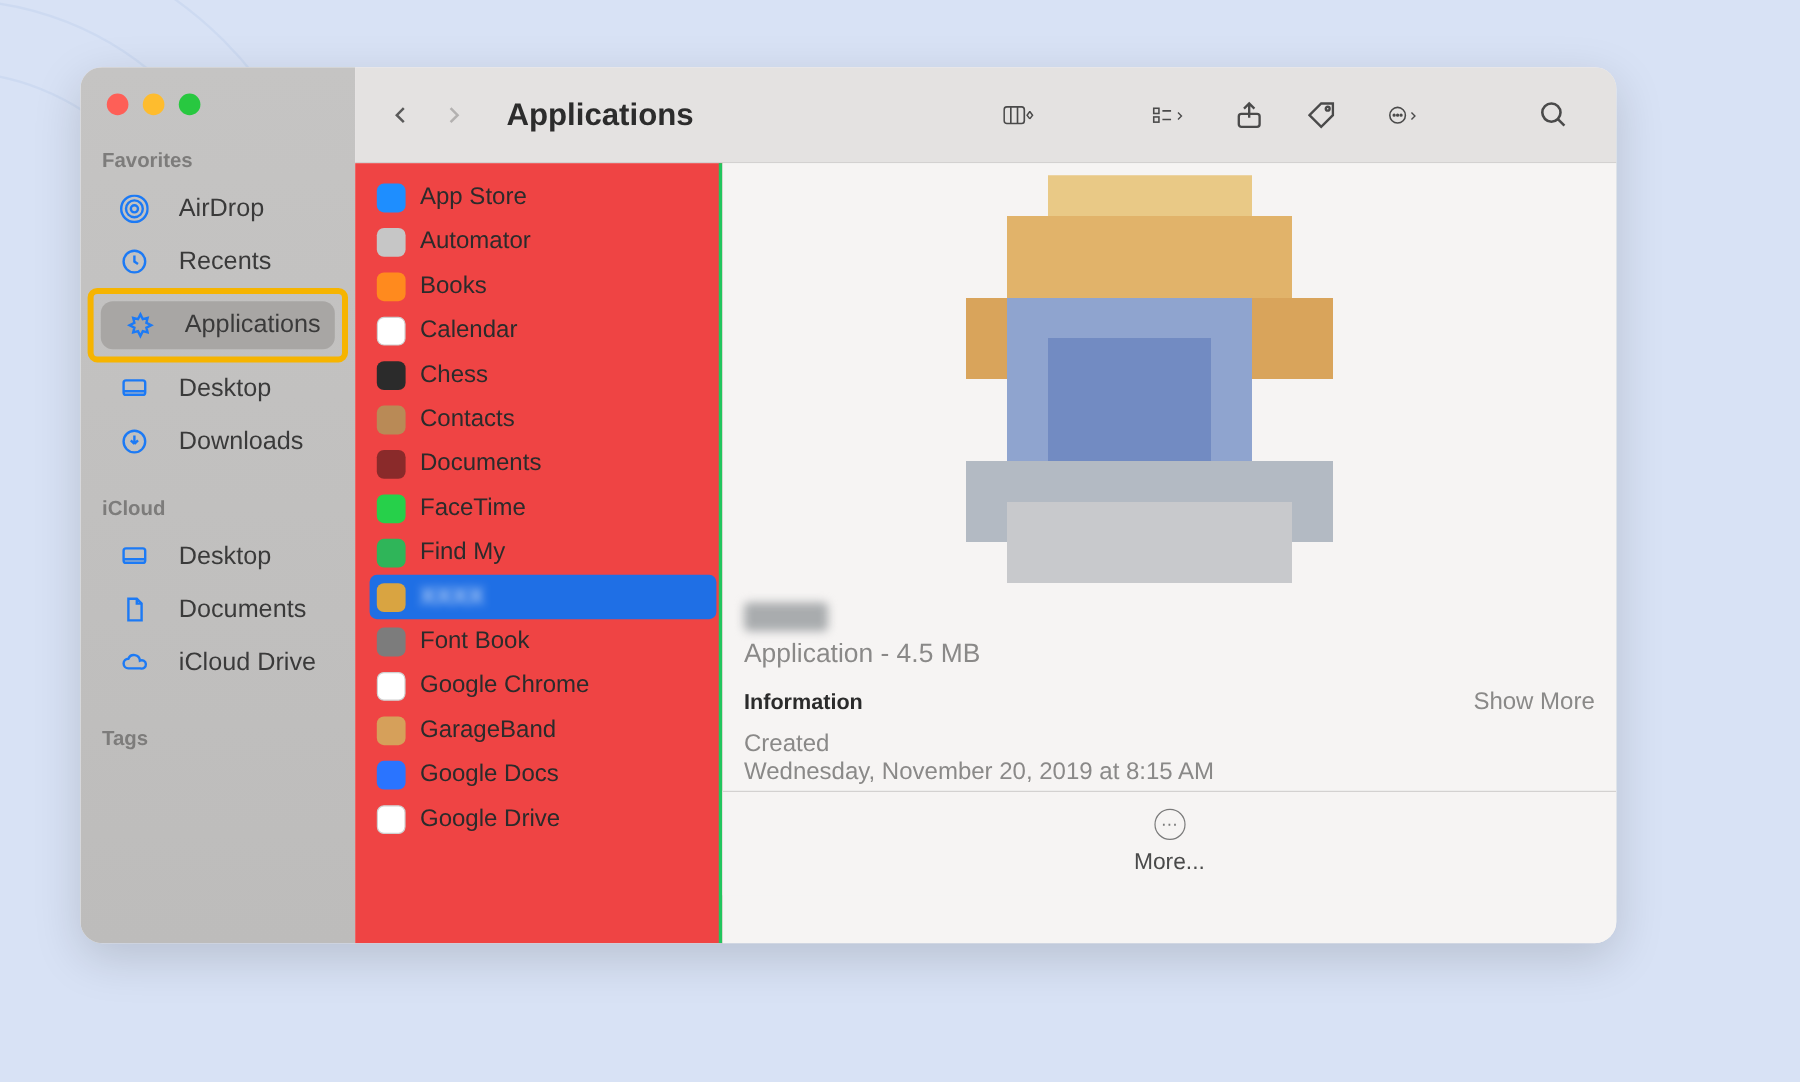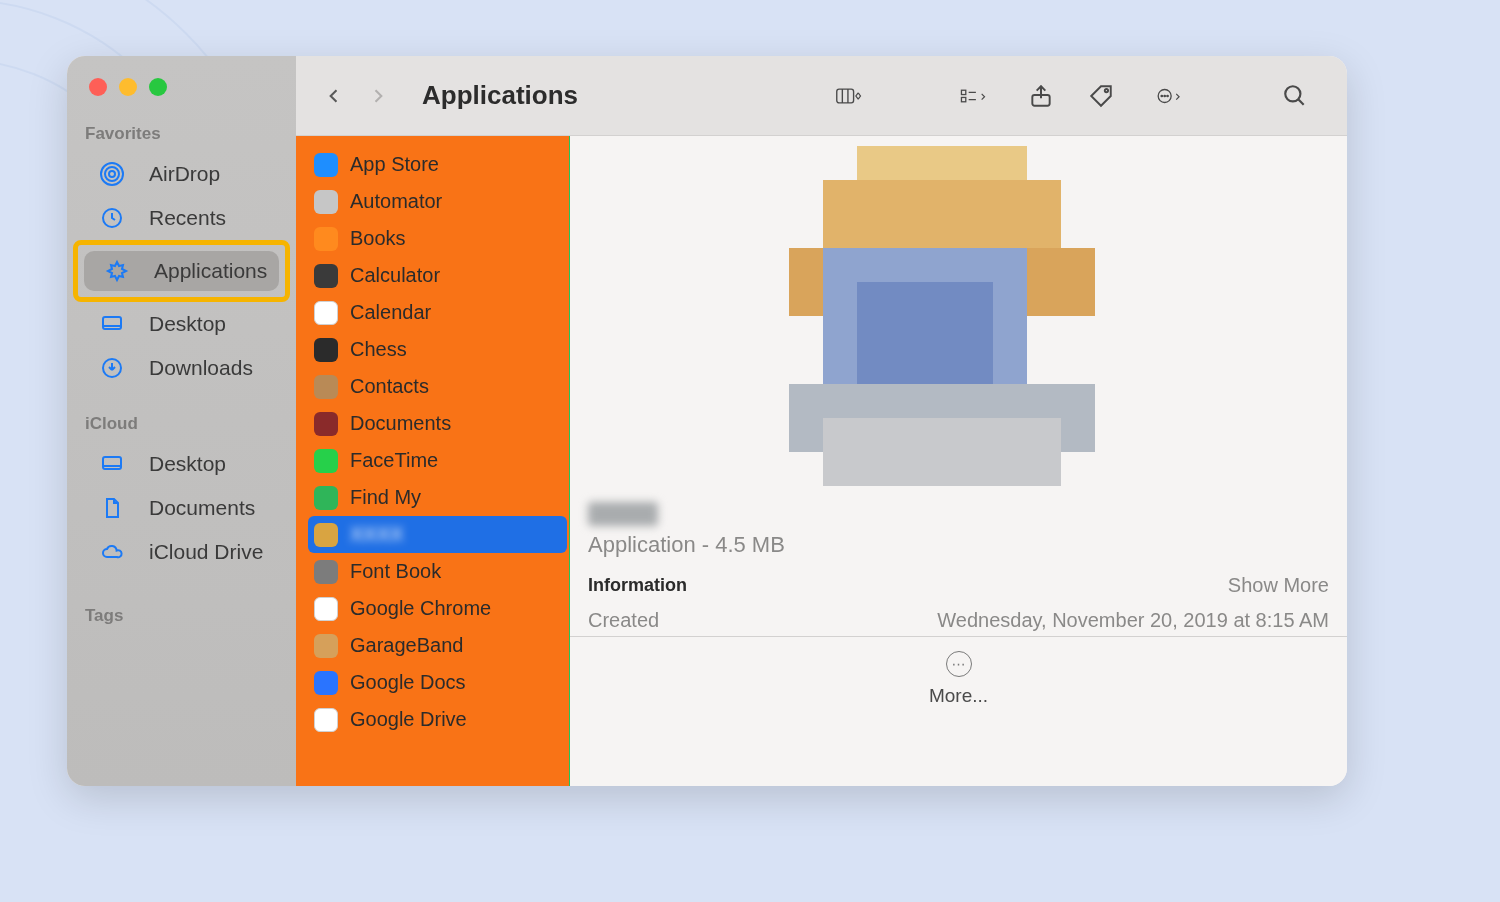--- a/index.html
+++ b/index.html
@@ -26,37 +26,37 @@
   .toolbar{height:80px;background:#e4e2e1;border-bottom:1px solid #d3d1d0;display:flex;align-items:center;padding:0 28px 0 16px;}
   .nav-btn{width:44px;height:44px;display:flex;align-items:center;justify-content:center;color:#5a5a5a;cursor:pointer;}
   .nav-btn.disabled{color:#b3b1b0;}
   .title{font-size:26px;font-weight:700;color:#2c2c2c;margin-left:22px;}
   .spacer{flex:1;}
   .tb-icon{width:48px;height:40px;display:flex;align-items:center;justify-content:center;color:#4a4a4a;cursor:pointer;margin-left:12px;}
   .tb-icon.wide{width:64px;}
   .tb-icon svg{width:26px;height:26px;}
   .content{flex:1;display:flex;min-height:0;}
   
-  .list-col{width:274px;background:#f97316;border-right:1px solid #22c55e;overflow:hidden;}
+  .list-col{width:306px;background:#ef4444;border-right:3px solid #22c55e;overflow:hidden;}
   .list-col-inner{padding:10px 2px 0 12px;}
   .list-item{display:flex;align-items:center;gap:12px;height:37px;font-size:20px;color:#2b2b2b;padding-left:6px;border-radius:6px;cursor:pointer;}
   .list-item.sel{background:#1f6fe5;color:#fff;}
   .app-icon{width:24px;height:24px;border-radius:6px;flex:0 0 24px;display:flex;align-items:center;justify-content:center;font-size:14px;color:#fff;}
   .list-item.sel .app-icon{filter:none;}
   .blur-text{filter:blur(4px);}
   
   .preview{flex:1;background:#f6f4f3;display:flex;flex-direction:column;overflow:hidden;}
   .preview-image-zone{flex:0 0 360px;display:flex;align-items:center;justify-content:center;position:relative;}
   .pixelated{width:340px;height:340px;image-rendering:pixelated;}
   .preview-name{font-size:22px;color:#2b2b2b;margin:6px 18px 0;filter:blur(4px);width:70px;height:24px;background:#a9acae;border-radius:4px;}
   .preview-sub{font-size:22px;color:#8a8988;margin:6px 18px 12px;}
   .info-row{display:flex;align-items:center;justify-content:space-between;margin:4px 18px 6px;}
   .info-h{font-size:18px;font-weight:700;color:#2b2b2b;}
   .show-more{font-size:20px;color:#8a8988;cursor:pointer;}
-  .info-kv{display:flex;justify-content:space-between;margin:6px 18px 0;font-size:20px;color:#8a8988;overflow:hidden;white-space:nowrap;}
+  .info-kv{display:flex;justify-content:space-between;margin:6px 18px 0;font-size:20px;color:#8a8988;overflow:hidden;white-space:nowrap;flex-direction:column;}
   .more-panel{border-top:1px solid #d3d1d0;display:flex;flex-direction:column;align-items:center;justify-content:center;gap:8px;padding:14px 0 16px;background:#f6f4f3;}
   .more-circle{width:26px;height:26px;border:1.5px solid #7a7a7a;border-radius:50%;display:flex;align-items:center;justify-content:center;color:#7a7a7a;font-size:14px;}
   .more-label{font-size:19px;color:#4a4a4a;}
 </style>
 </head>
 <body>
 
 <svg class="bg-rings">
   <g>
     <circle cx="-40" cy="260" r="200"></circle>
@@ -234,24 +234,20 @@
               <div class="app-icon" style="background: rgb(30, 142, 255);"></div>
               <span>App Store</span>
             </div>
             <div class="list-item">
               <div class="app-icon" style="background: rgb(198, 198, 198);"></div>
               <span>Automator</span>
             </div>
             <div class="list-item">
               <div class="app-icon" style="background: rgb(255, 138, 30);"></div>
               <span>Books</span>
-            </div>
-            <div class="list-item">
-              <div class="app-icon" style="background: rgb(58, 58, 58);"></div>
-              <span>Calculator</span>
             </div>
             <div class="list-item">
               <div class="app-icon" style="background: rgb(255, 255, 255); border: 1px solid rgb(208, 208, 208);"></div>
               <span>Calendar</span>
             </div>
             <div class="list-item">
               <div class="app-icon" style="background: rgb(43, 43, 43);"></div>
               <span>Chess</span>
             </div>
             <div class="list-item">

